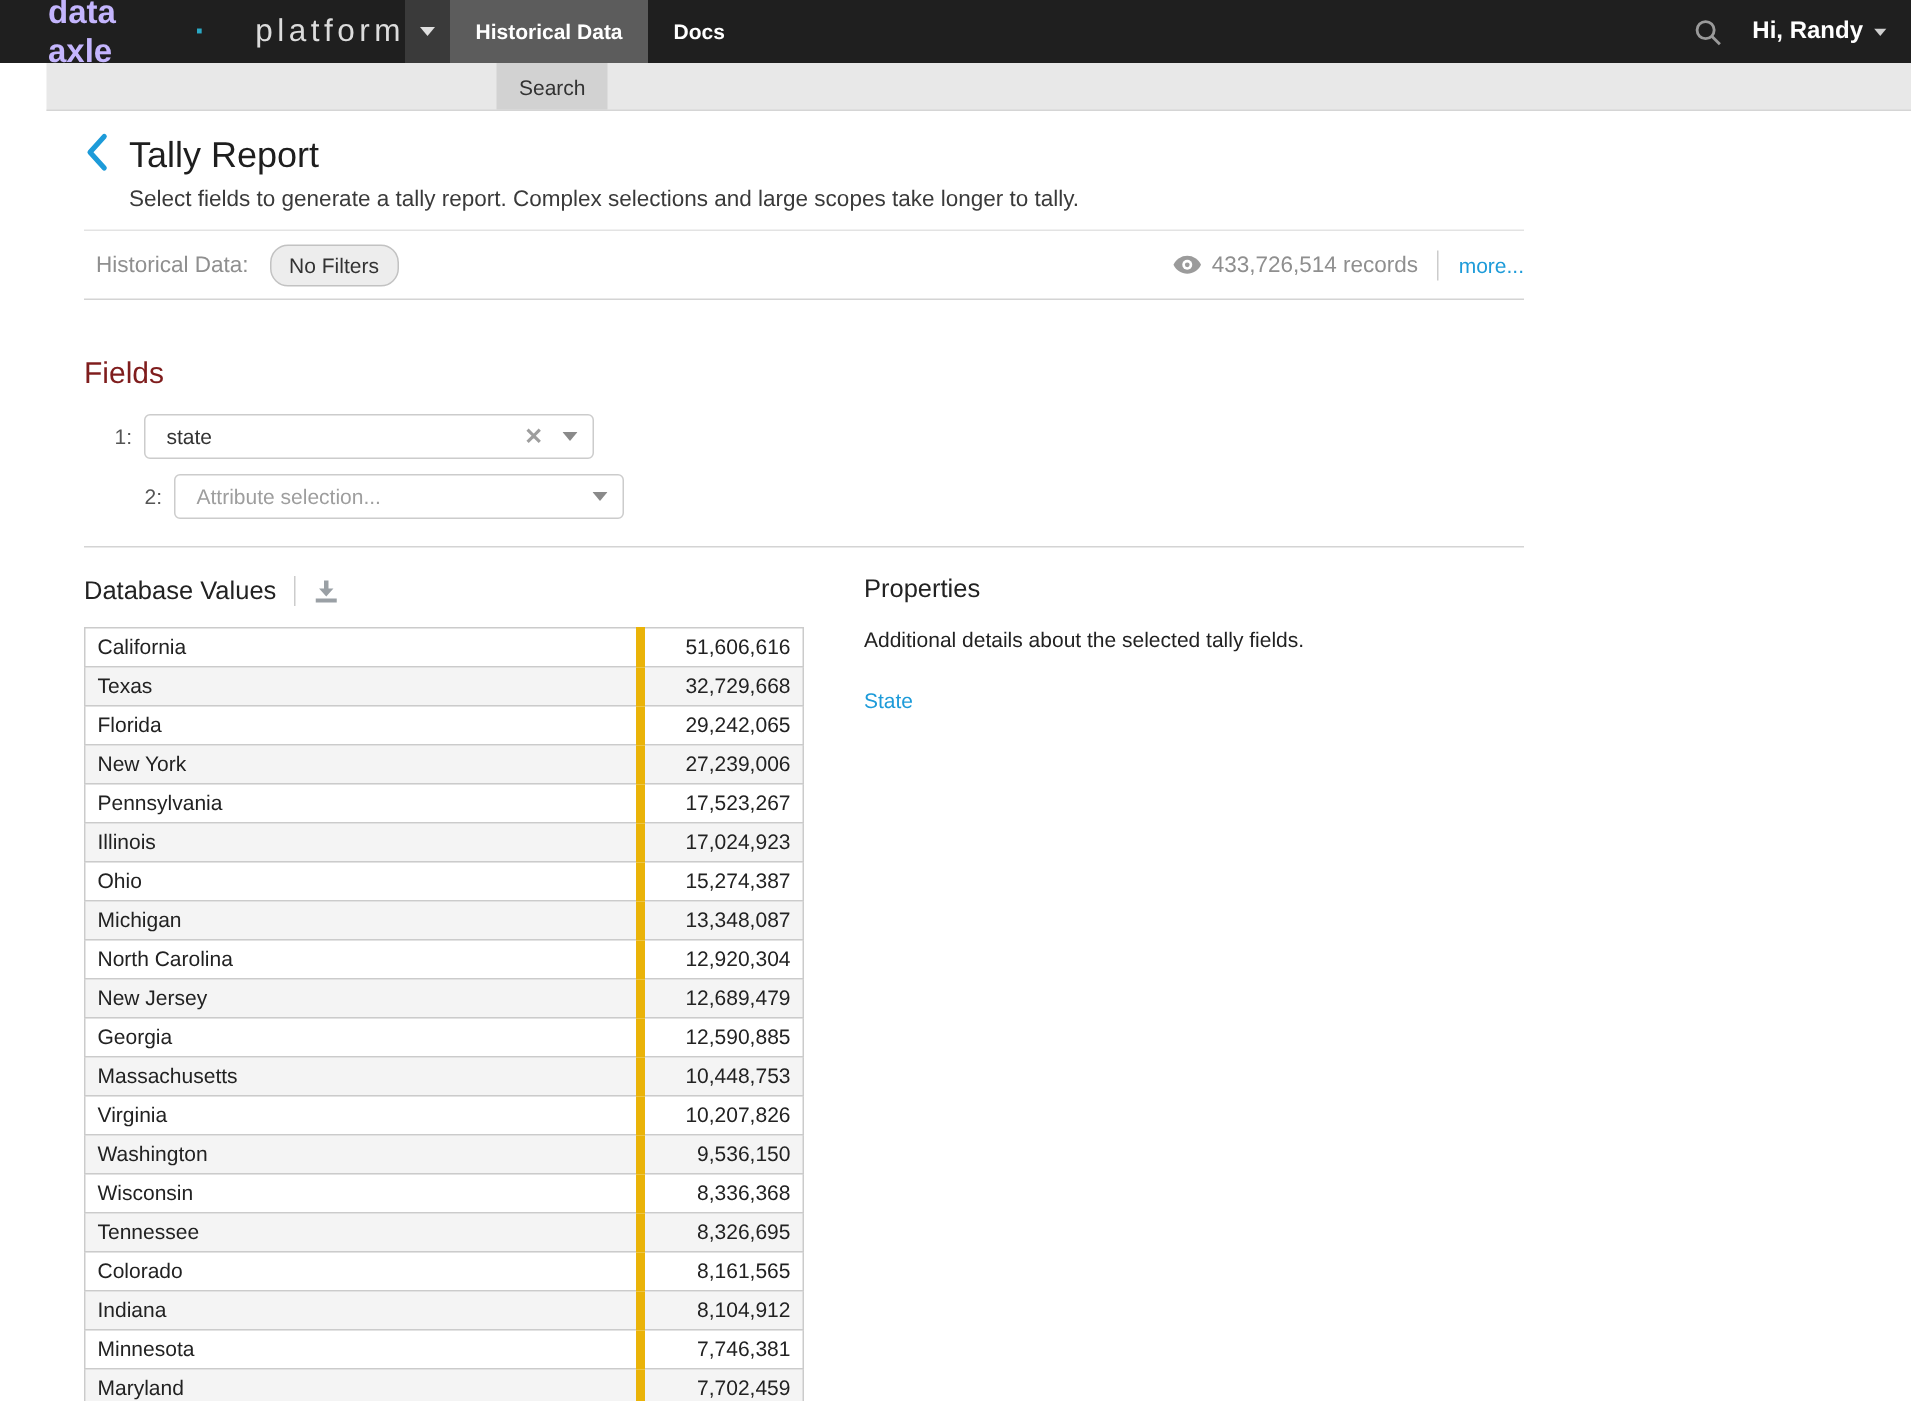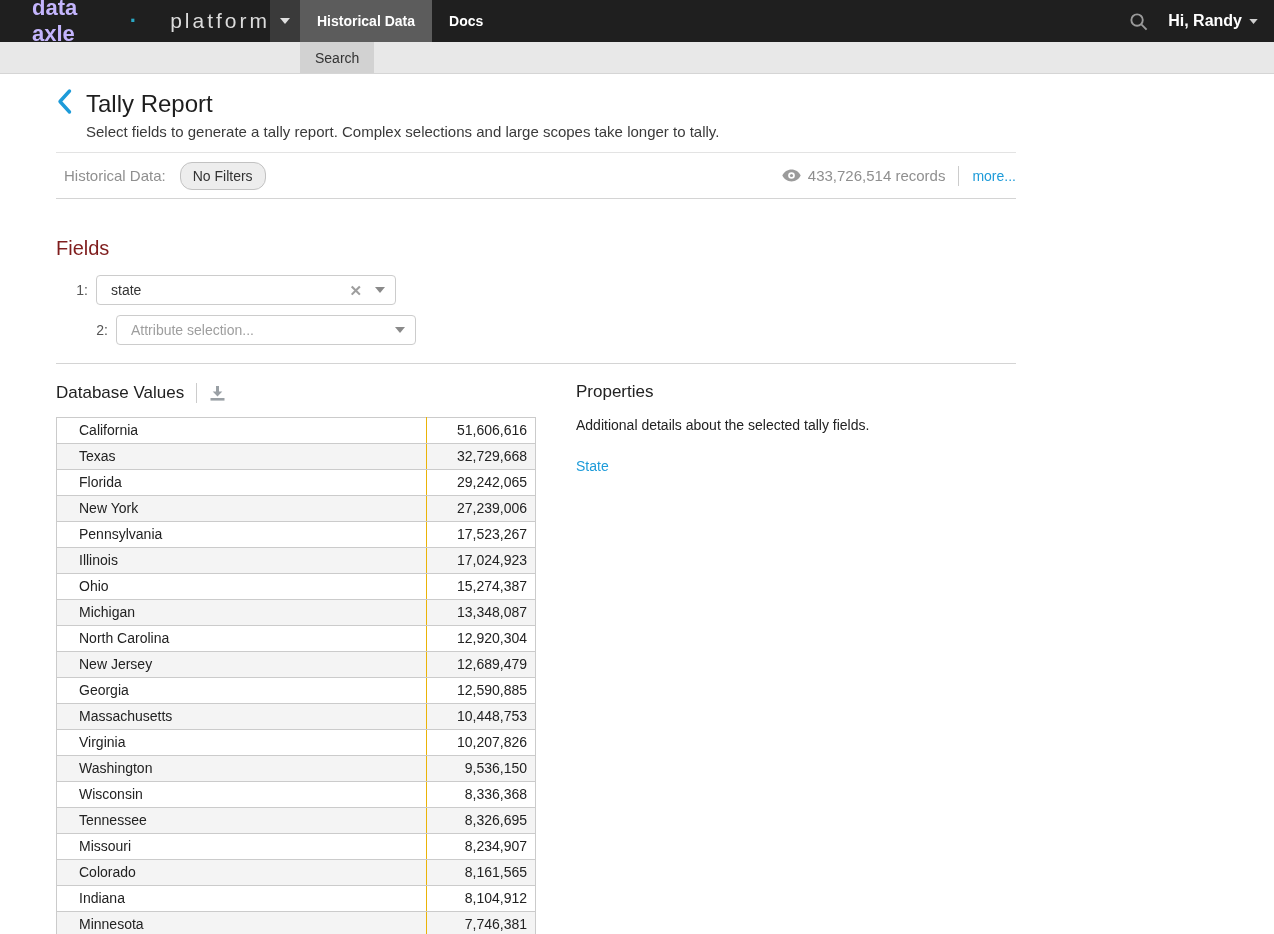--- a/index.html
+++ b/index.html
@@ -14,21 +14,21 @@
   .logo-secondary { font-weight: 400; color: #dcdcdc; letter-spacing: 3px; font-size: 21px; padding-left: 24px; }
   .app-menu { width: 30px; background: #3a3a3a; display: flex; align-items: center; justify-content: center; color: #e0e0e0; cursor: pointer; }
   .nav-tab { display: flex; align-items: center; padding: 0 17px; font-size: 14px; font-weight: 700; color: #fff; cursor: pointer; }
   .nav-tab.active { background: #5c5c5c; }
   .nav-right { margin-left: auto; display: flex; align-items: center; gap: 20px; padding-right: 16px; }
   .nav-search { color: #9a9a9a; display: flex; align-items: center; cursor: pointer; }
   .user-menu { display: flex; align-items: center; gap: 7px; font-size: 16px; font-weight: 700; color: #fff; cursor: pointer; }
   .user-menu .caret { color: #cfcfcf; }
 
   
-  .subnav { height: 32px; background: #e8e8e8; border-bottom: 1px solid #d5d5d5; display: flex; align-items: stretch; }
+  .subnav { height: 32px; background: #e8e8e8; border-bottom: 1px solid #d5d5d5; display: flex; align-items: stretch; margin-left: 31px; }
   .subnav-tab { margin-left: 300px; background: #d2d2d2; padding: 0 15px; display: flex; align-items: center; font-size: 14px; color: #333; cursor: pointer; }
 
   
   .content { width: 960px; margin-left: 56px; }
 
   .header { padding: 14px 0 11px 0; border-bottom: 1px solid #e3e3e3; }
   .header-row { display: flex; align-items: center; }
   .back-btn { width: 30px; display: flex; align-items: center; color: #1d9bd9; cursor: pointer; }
   .page-title { font-size: 24px; font-weight: 400; color: #1e1e1e; line-height: 28px; }
   .subtitle { margin-left: 30px; margin-top: 3px; font-size: 15px; color: #3a3a3a; line-height: 19px; }
@@ -59,21 +59,21 @@
 
   .columns { display: flex; gap: 40px; margin-top: 18px; }
   .col-left { width: 480px; }
   .col-right { flex: 1; }
   .dv-header { display: flex; align-items: center; font-size: 17px; color: #222; height: 22px; }
   .dv-header .vdiv { margin: 0 12px; }
   .download-btn { color: #9aa0a5; display: flex; align-items: center; cursor: pointer; }
 
   table.values { margin-top: 13px; width: 480px; border-collapse: collapse; font-size: 14px; color: #222; }
   table.values td { border: 1px solid #cbcbcb; padding: 4px 8px; line-height: 17px; }
-  table.values td.name { padding-left: 22px; border-right: 1px solid #eab308; }
+  table.values td.name { padding-left: 8px; border-right: 6px solid #eab308; }
   table.values td.value { width: 109px; text-align: right; }
   table.values tr:nth-child(even) { background: #f4f4f4; }
 
   .props-heading { font-size: 17px; color: #222; height: 22px; }
   .props-desc { margin-top: 12px; font-size: 14px; color: #222; line-height: 18px; }
   .props-link { display: inline-block; margin-top: 24px; font-size: 14px; color: #1d9bd9; cursor: pointer; }
 
   .caret-svg { display: block; }
 </style>
 </head>
@@ -254,24 +254,20 @@
             </tr>
             <tr>
               <td class="name">Wisconsin</td>
               <td class="value">8,336,368</td>
             </tr>
             <tr>
               <td class="name">Tennessee</td>
               <td class="value">8,326,695</td>
             </tr>
             <tr>
-              <td class="name">Missouri</td>
-              <td class="value">8,234,907</td>
-            </tr>
-            <tr>
               <td class="name">Colorado</td>
               <td class="value">8,161,565</td>
             </tr>
             <tr>
               <td class="name">Indiana</td>
               <td class="value">8,104,912</td>
             </tr>
             <tr>
               <td class="name">Minnesota</td>
               <td class="value">7,746,381</td>

